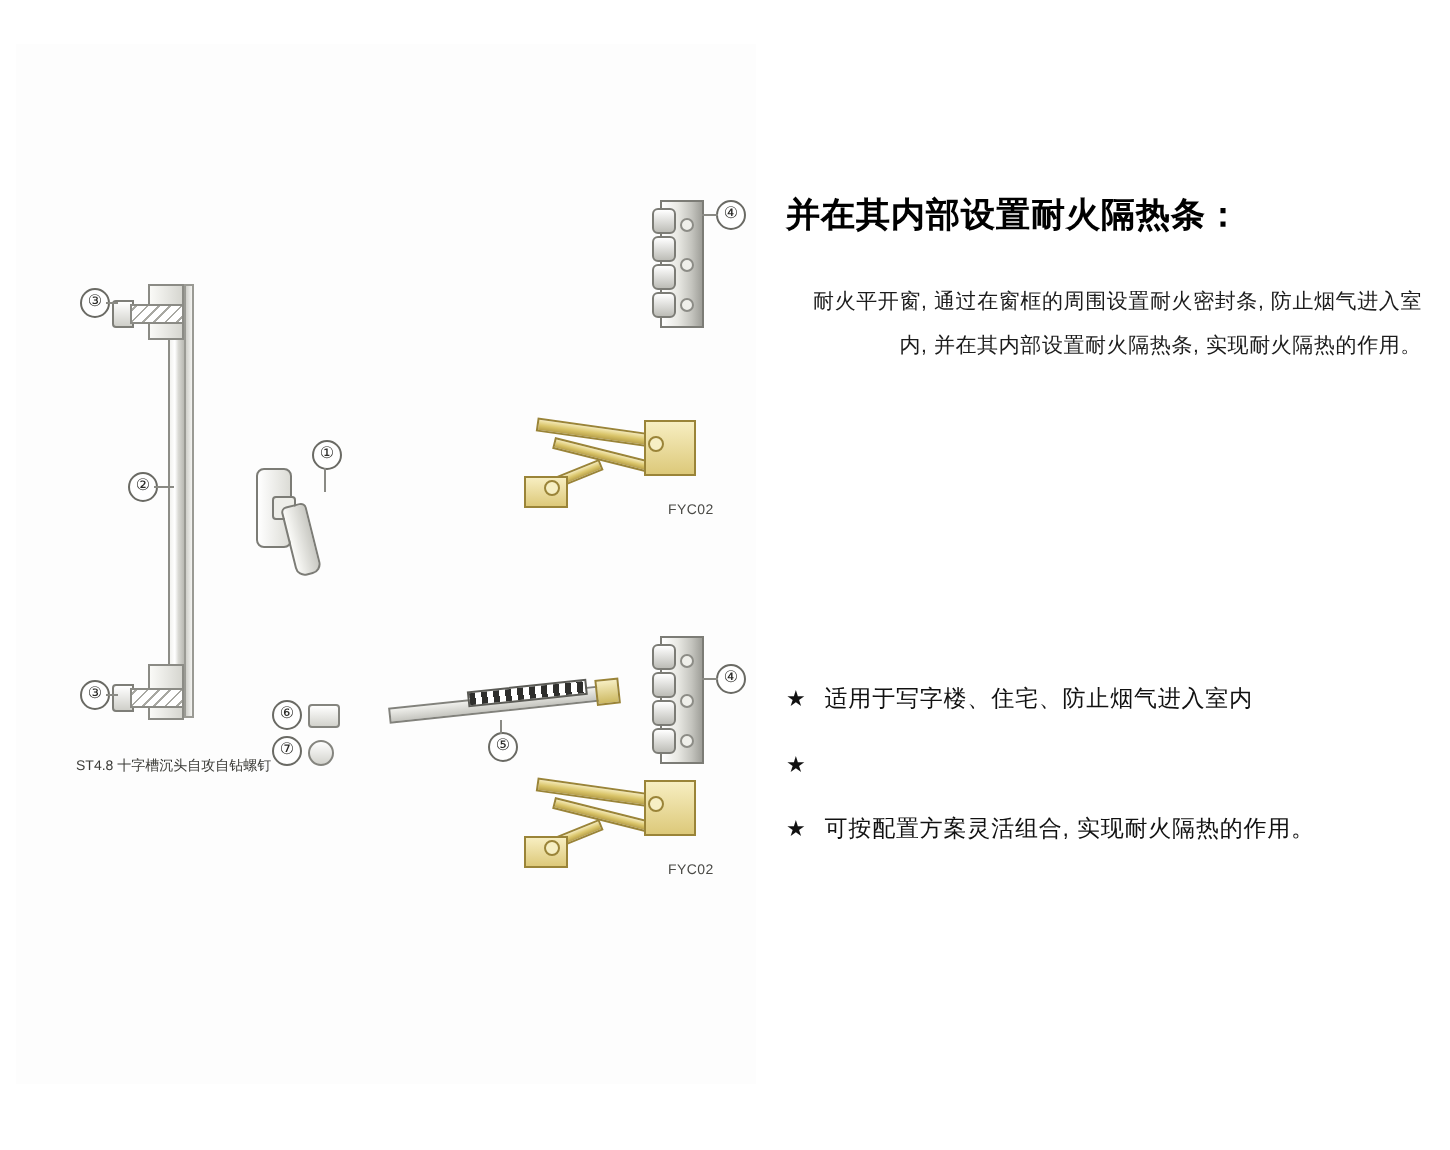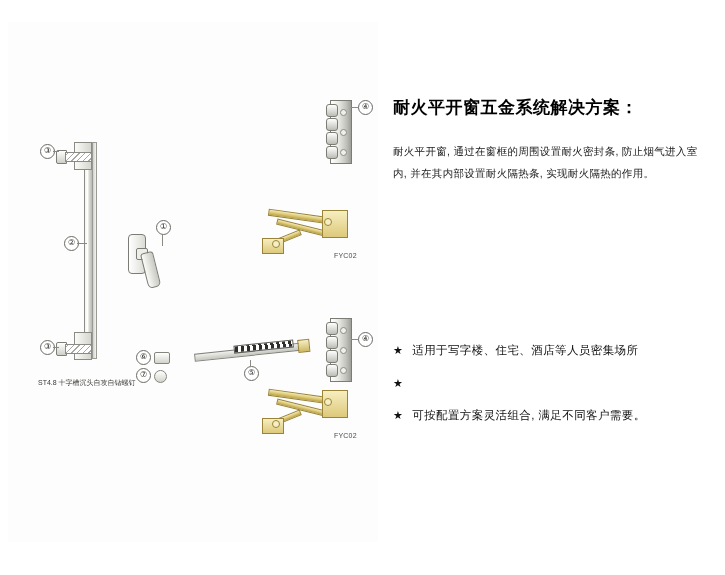--- a/index.html
+++ b/index.html
@@ -255,20 +255,21 @@
     color: #000000;
     letter-spacing: .5px;
     margin: 0 0 22px 0;
   }
   .para {
     font-size: 10.5px;
     line-height: 2.05;
     color: #1c1c1c;
     margin: 0;
     letter-spacing: .3px;
+    text-align: right;
   }
   .bullets {
     position: absolute;
     left: 393px;
     top: 344px;
     width: 320px;
   }
   .bullet {
     display: flex;
     align-items: flex-start;
@@ -385,31 +386,31 @@
     <div class="callout" style="left:236px; top:344px;">⑤</div>
     <div class="leader" style="left:242px; top:338px; width:1px; height:7px;"></div>
 
     <div class="callout" style="left:128px; top:328px;">⑥</div>
     <div class="callout" style="left:128px; top:346px;">⑦</div>
 
     <div class="caption cap-screw">ST4.8 十字槽沉头自攻自钻螺钉</div>
   </div>
 
   <div class="content">
-    <h1 class="title">耐火平开窗五金系统解决方案：</h1>
+    <h1 class="title">并在其内部设置耐火隔热条：</h1>
     <p class="para">耐火平开窗, 通过在窗框的周围设置耐火密封条, 防止烟气进入室内, 并在其内部设置耐火隔热条, 实现耐火隔热的作用。</p>
   </div>
 
   <div class="bullets">
     <div class="bullet">
       <span class="star">★</span>
-      <span class="txt">适用于写字楼、住宅、酒店等人员密集场所</span>
+      <span class="txt">适用于写字楼、住宅、防止烟气进入室内</span>
     </div>
     <div class="bullet">
       <span class="star">★</span>
     </div>
     <div class="bullet">
       <span class="star">★</span>
-      <span class="txt">可按配置方案灵活组合, 满足不同客户需要。</span>
+      <span class="txt">可按配置方案灵活组合, 实现耐火隔热的作用。</span>
     </div>
   </div>
 
 </div>
 
 </body></html>

